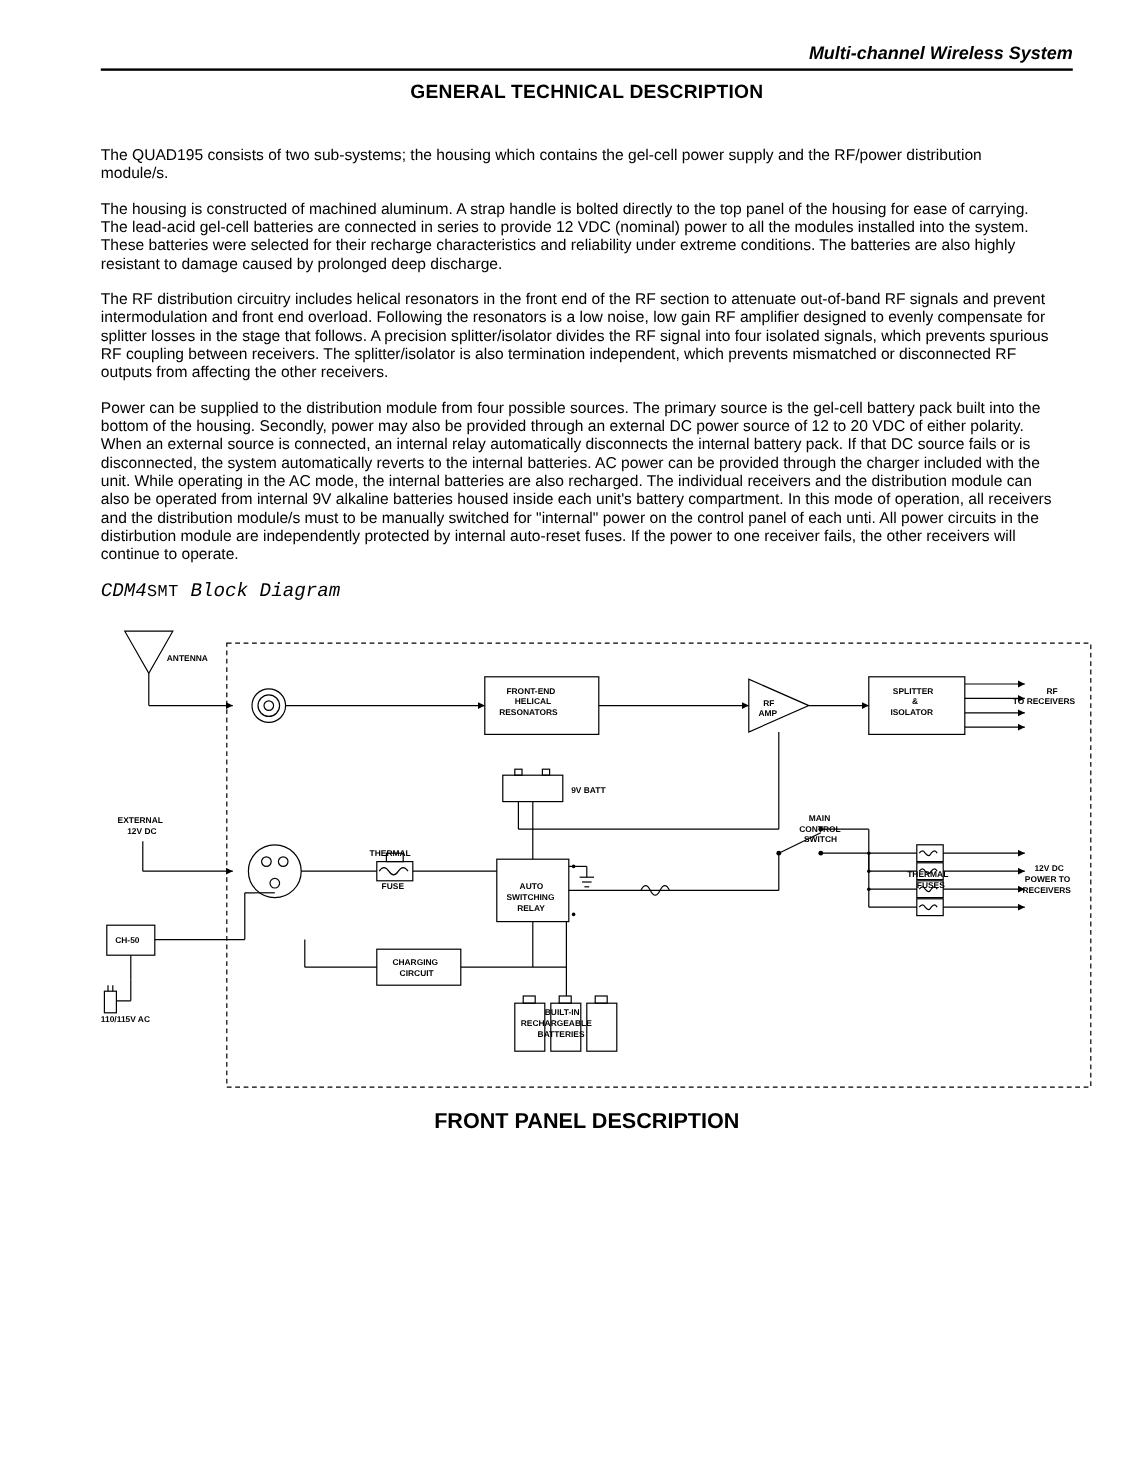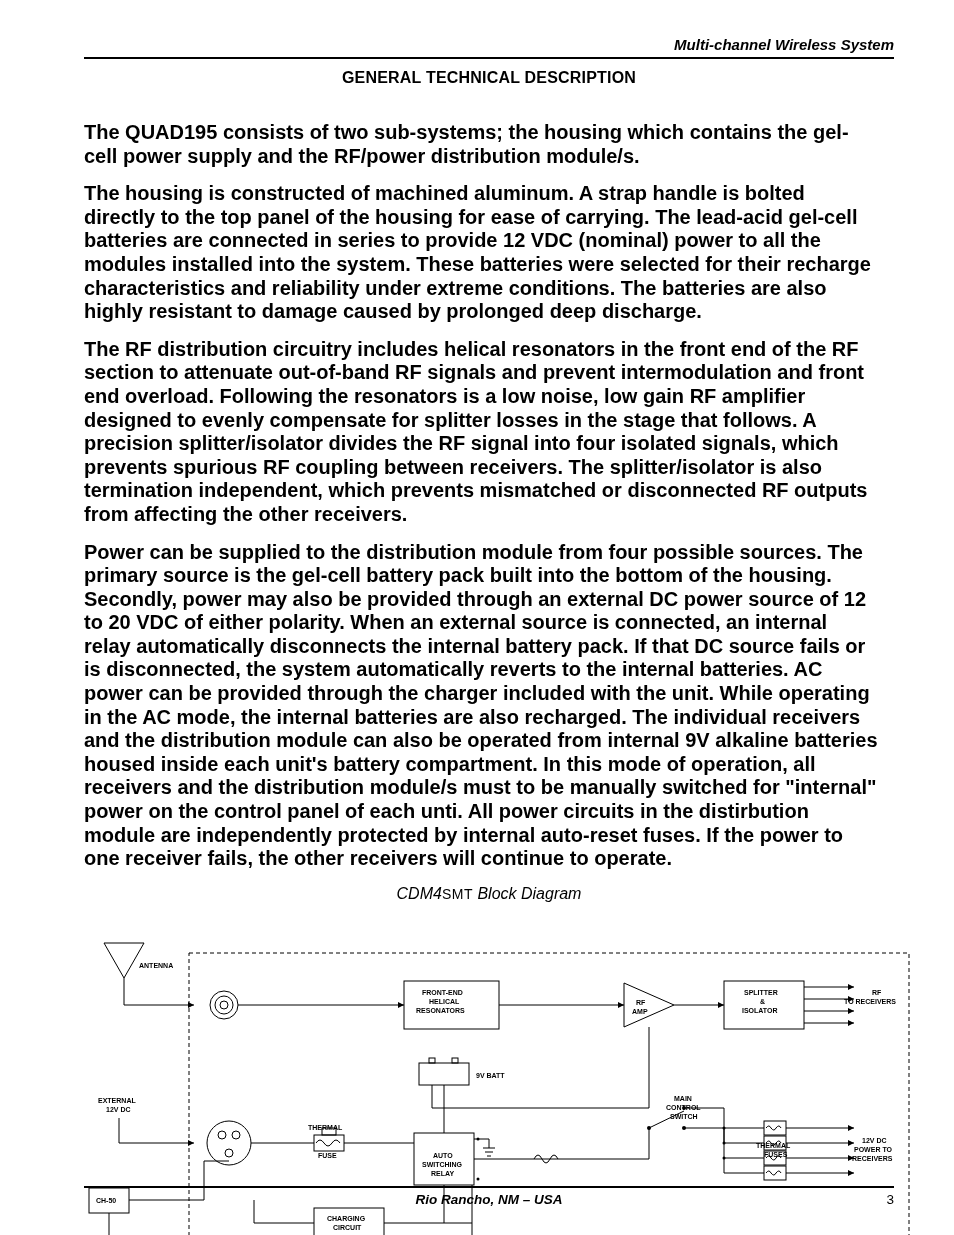--- a/index.html
+++ b/index.html
@@ -38,31 +38,29 @@
     margin: 10px 0 34px 0;
     letter-spacing: 0.2px;
   }
   .h2 {
     font-weight: bold;
     font-size: 18px;
     text-align: center;
     margin: 8px 0 10px 0;
   }
   .body p {
-    font-size: 20px;
+    font-size: 13px;
     line-height: 1.18;
     margin: 0 16px 14px 0;
-    font-weight: bold;
   }
   .diagram-caption {
-    text-align: center;
-    font-family: Liberation Sans, sans-serif;
+    font-family: Liberation Mono, monospace;
     font-size: 16px;
     font-style: italic;
-    margin: 6px 0 30px 0;
+    margin: 6px 0 14px 0;
   }
   .diagram-caption .sm {
     font-variant: small-caps;
     font-style: normal;
     font-size: 14px;
     letter-spacing: 0.5px;
   }
   .diagram-wrap {
     width: 830px;
     margin: 0 auto 6px auto;
@@ -323,21 +321,13 @@
 
       <line x1="348" y1="152" x2="348" y2="175" stroke="#000"></line>
       <line x1="348" y1="175" x2="565" y2="175" stroke="#000"></line>
 
       <path d="M450 220 q4 -8 8 0 q4 8 8 0 q4 -8 8 0" fill="none" stroke="#000" transform="translate(0,6) rotate(0)"></path>
     </svg>
   </div>
 
   <div class="h2">FRONT PANEL DESCRIPTION</div>
 
-  <div class="footer">
-    <hr class="frule">
-    <div class="row">
-      <span style="width:30px"></span>
-      <span class="loc">Rio Rancho, NM – USA</span>
-      <span class="pnum">3</span>
-    </div>
-  </div>
 </div>
 
 </body></html>

